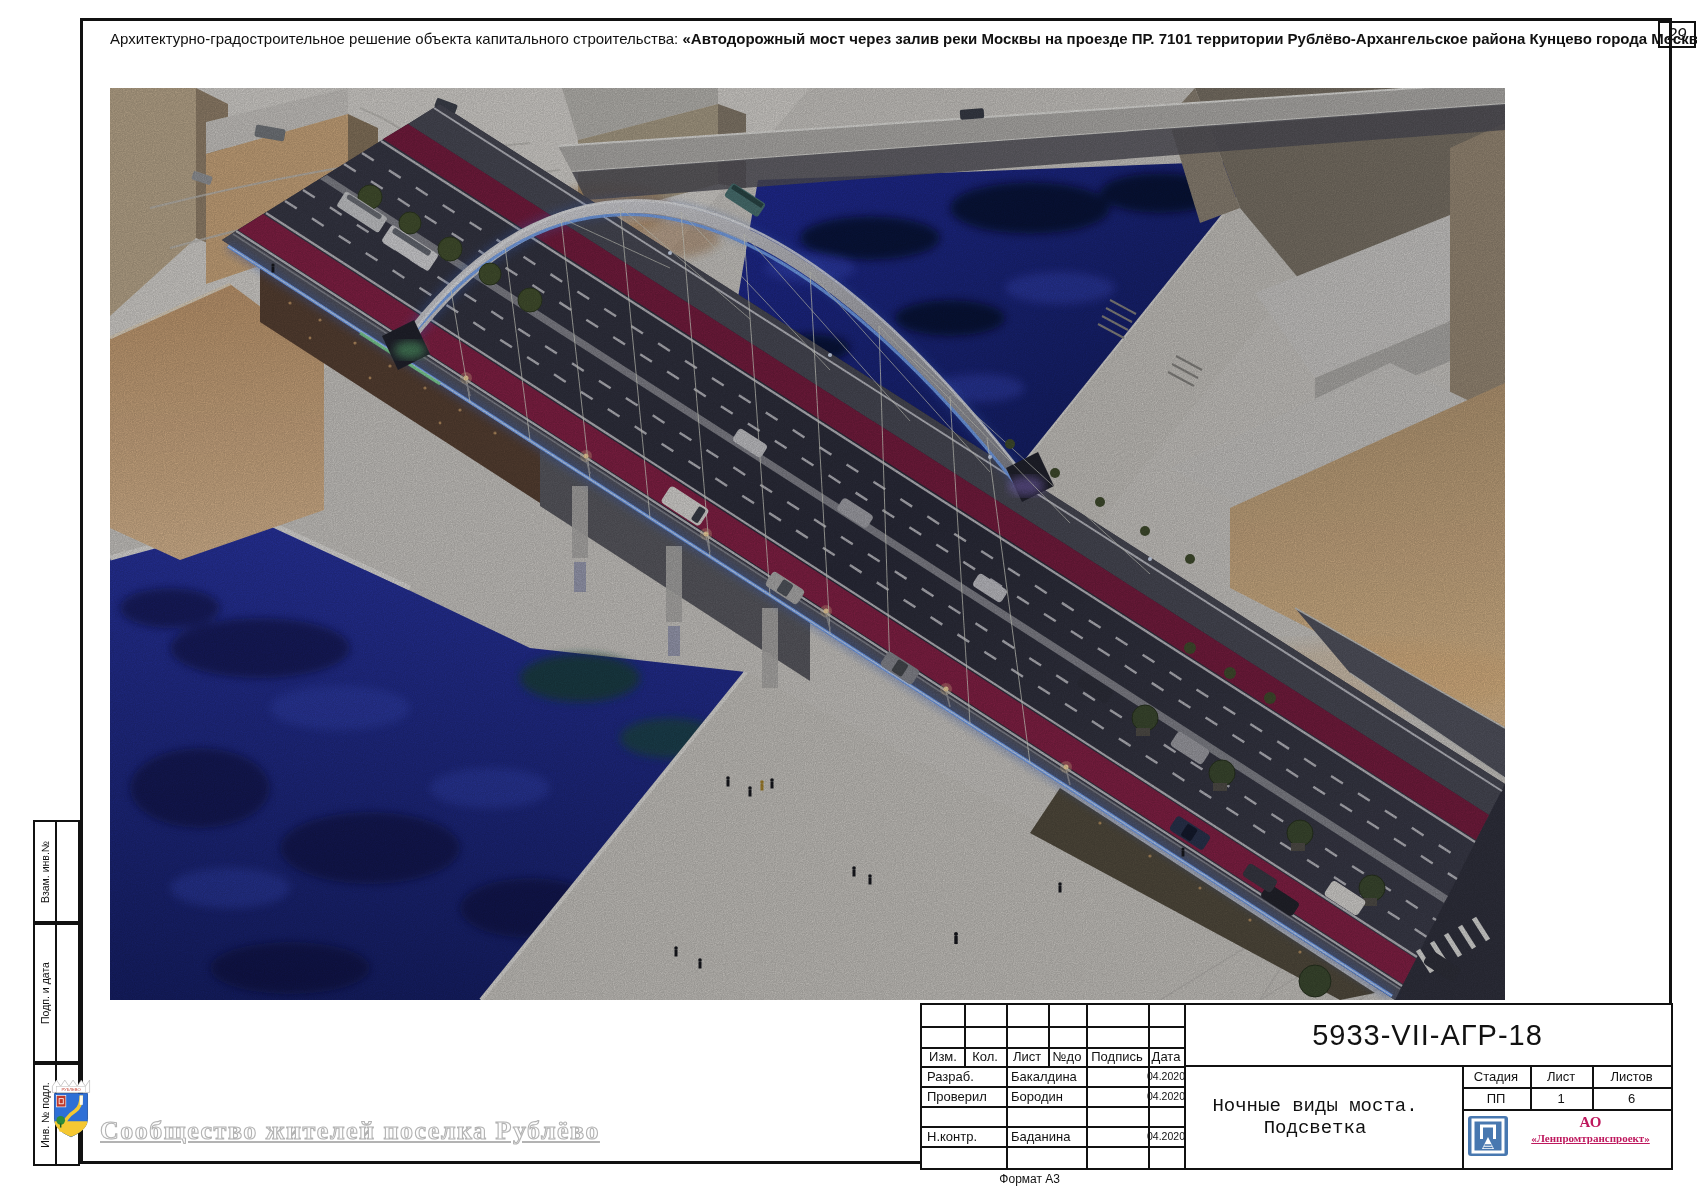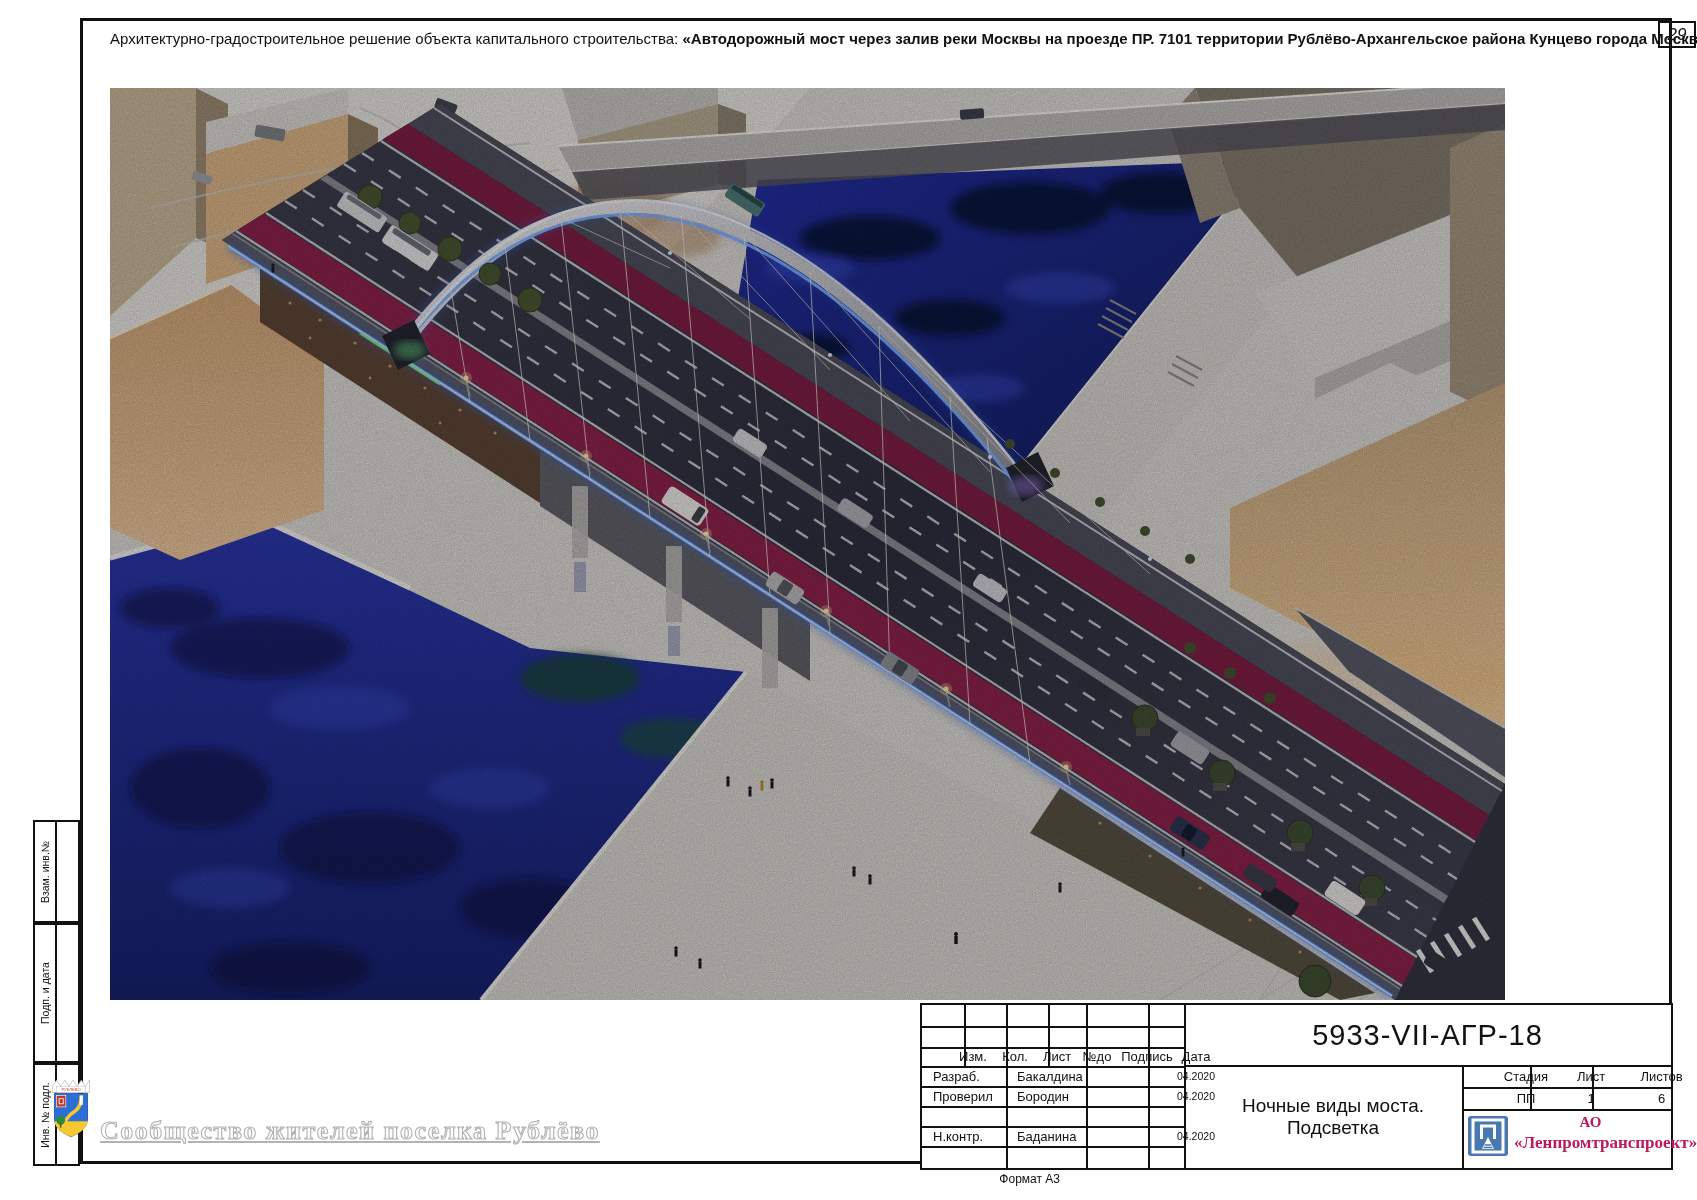--- a/index.html
+++ b/index.html
@@ -13,28 +13,28 @@
   
   .sb{position:absolute;left:33px;width:47px;border:2px solid #111;box-sizing:border-box;display:flex;background:#fff;}
   .sb-l{width:20px;border-right:2px solid #111;display:flex;align-items:center;justify-content:center;overflow:visible;}
   .vtext{transform:rotate(-90deg);font-size:10.5px;white-space:nowrap;}
   
   .tb{position:absolute;left:920px;top:1003px;width:749px;height:163px;border:2.5px solid #111;box-sizing:content-box;background:#fff;}
   .tb .vl,.tb .hl{position:absolute;background:#111;}
   .tb .vl{width:1.6px;}
   .tb .hl{height:1.6px;}
   .tb .cell{position:absolute;display:flex;align-items:center;font-size:13px;}
-  .tb .c{justify-content:center;text-align:center;margin-left:30px;}
-  .tb .pad{padding-left:11px;box-sizing:border-box;}
+  .tb .c{justify-content:center;text-align:center;}
+  .tb .pad{padding-left:5px;box-sizing:border-box;}
   .docnum{position:absolute;left:262px;top:0;width:487px;height:60px;display:flex;align-items:center;justify-content:center;font-size:29px;letter-spacing:1px;}
-  .dwgtitle{position:absolute;left:272px;top:60px;width:278px;height:103px;display:flex;align-items:center;justify-content:center;font-size:19px;text-align:center;}
+  .dwgtitle{position:absolute;left:254px;top:60px;width:278px;height:103px;display:flex;align-items:center;justify-content:center;font-size:19px;text-align:center;font-family:Liberation Mono, monospace;}
   .stageval{font-size:17px;}
   .org{position:absolute;left:592px;top:108px;width:153px;text-align:center;font-family:"Liberation Serif",serif;font-weight:bold;color:#be185d;line-height:1.25;}
   .org .l1{font-size:15px;}
-  .org .l2{font-size:17px;}
+  .org .l2{font-size:11px;text-decoration:underline;}
   .logo{position:absolute;left:546px;top:110px;width:40px;height:46px;}
   .fmt{position:absolute;left:900px;top:1172px;width:160px;text-align:right;font-size:12px;}
   
   .wm{position:absolute;left:50px;top:1078px;display:flex;align-items:flex-start;}
   .wm-crest{width:42px;height:64px;margin-right:8px;}
   .wm-text{padding-top:6px;margin-top:33px;}
   .wm-line{font-family:"Liberation Serif",serif;font-weight:bold;font-size:26px;letter-spacing:1.5px;color:#fdfdfd;-webkit-text-stroke:1.1px #b3b3b3;text-decoration:underline;text-decoration-color:#b3b3b3;line-height:1.08;}
 </style>
 </head>
 <body>

